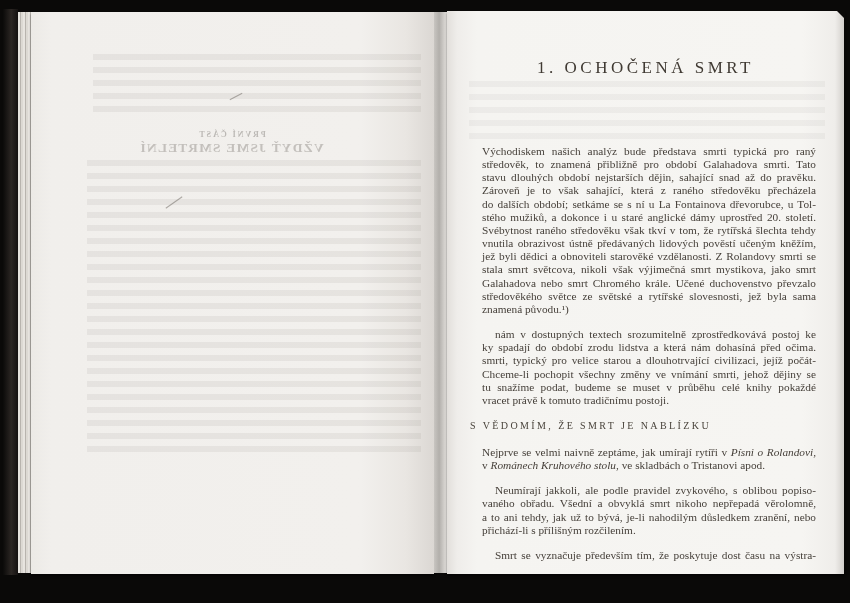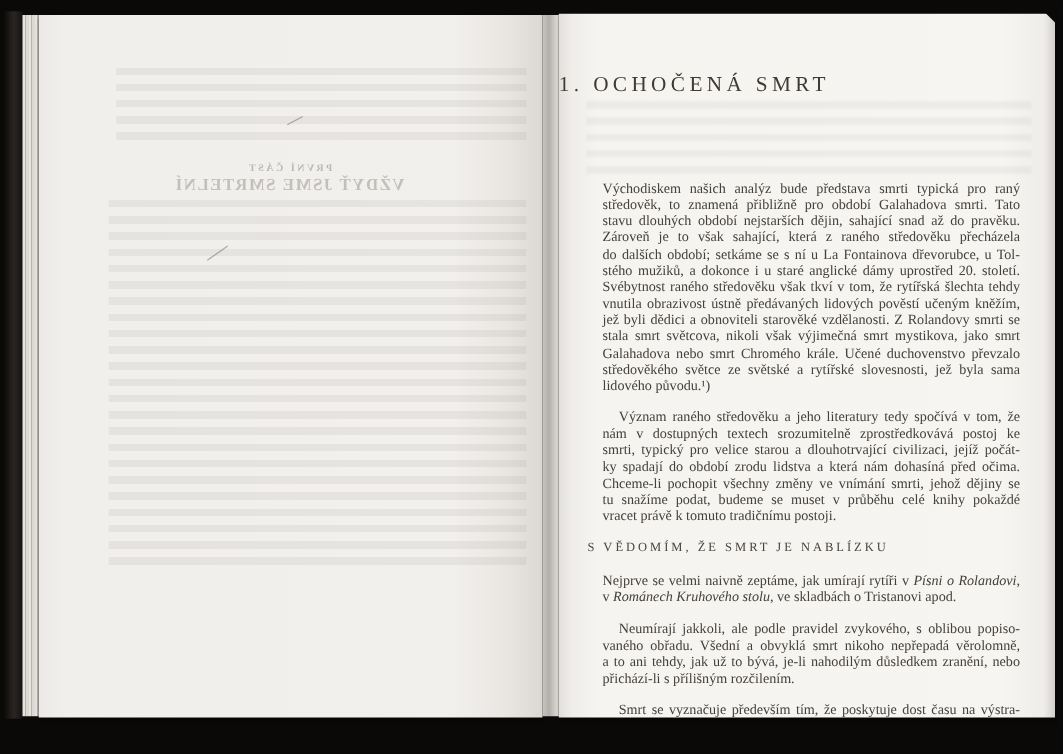--- a/index.html
+++ b/index.html
@@ -27,21 +27,21 @@
   
   .ghost-stripes{position:absolute;filter:blur(.6px);
       background:repeating-linear-gradient(180deg,rgba(128,122,115,.10) 0 6px,rgba(0,0,0,0) 6px 13px);}
   .ghost-head{position:absolute;top:118px;left:8px;width:385px;text-align:center;
               transform:scaleX(-1);line-height:1.25;filter:blur(.4px);}
   .ghost-head .gh1{font-size:8px;font-weight:bold;letter-spacing:2px;color:rgba(105,100,95,.40);}
   .ghost-head .gh2{font-size:13.5px;font-weight:bold;letter-spacing:1.2px;color:rgba(105,100,95,.34);}
   .scratch{position:absolute;background:rgba(115,110,104,.55);}
 
   
-  .chapter-title{position:absolute;top:47px;left:0;width:100%;text-align:left;
+  .chapter-title{position:absolute;top:47px;left:0;width:100%;text-align:center;
                  font-size:17px;letter-spacing:3.5px;color:#403a33;white-space:nowrap;}
   .rp-ghost{position:absolute;top:70px;left:22px;width:356px;height:58px;filter:blur(.7px);
       background:repeating-linear-gradient(180deg,rgba(128,122,115,.07) 0 6px,rgba(0,0,0,0) 6px 13px);}
   .body-text{position:absolute;top:122px;left:23px;width:358px;
              font-size:11.3px;line-height:13.15px;color:#46403a;}
   .para{margin:12px;}
   .para.indent .line:first-child{text-indent:13px;}
   .line{white-space:normal;}
   .jline{text-align:justify;text-align-last:justify;}
   .section-heading{margin-top:11px;margin-bottom:14px;text-align:left;
@@ -80,27 +80,26 @@
           <div class="line jline"><span>stavu dlouhých období nejstarších dějin, sahající snad až do pravěku.</span></div>
           <div class="line jline"><span>Zároveň je to však sahající, která z raného středověku přecházela</span></div>
           <div class="line jline"><span>do dalších období; setkáme se s ní u La Fontainova dřevorubce, u Tol-</span></div>
           <div class="line jline"><span>stého mužiků, a dokonce i u staré anglické dámy uprostřed 20. století.</span></div>
           <div class="line jline"><span>Svébytnost raného středověku však tkví v tom, že rytířská šlechta tehdy</span></div>
           <div class="line jline"><span>vnutila obrazivost ústně předávaných lidových pověstí učeným kněžím,</span></div>
           <div class="line jline"><span>jež byli dědici a obnoviteli starověké vzdělanosti. Z Rolandovy smrti se</span></div>
           <div class="line jline"><span>stala smrt světcova, nikoli však výjimečná smrt mystikova, jako smrt</span></div>
           <div class="line jline"><span>Galahadova nebo smrt Chromého krále. Učené duchovenstvo převzalo</span></div>
           <div class="line jline"><span>středověkého světce ze světské a rytířské slovesnosti, jež byla sama</span></div>
-          <div class="line"><span>lidového původu.¹)</span></div>
+          <div class="line"><span>znamená původu.¹)</span></div>
         </div>
         <div class="para indent">
-          <div class="line jline"><span>Význam raného středověku a jeho literatury tedy spočívá v tom, že</span></div>
           <div class="line jline"><span>nám v dostupných textech srozumitelně zprostředkovává postoj ke</span></div>
+          <div class="line jline"><span>ky spadají do období zrodu lidstva a která nám dohasíná před očima.</span></div>
           <div class="line jline"><span>smrti, typický pro velice starou a dlouhotrvající civilizaci, jejíž počát-</span></div>
-          <div class="line jline"><span>ky spadají do období zrodu lidstva a která nám dohasíná před očima.</span></div>
           <div class="line jline"><span>Chceme-li pochopit všechny změny ve vnímání smrti, jehož dějiny se</span></div>
           <div class="line jline"><span>tu snažíme podat, budeme se muset v průběhu celé knihy pokaždé</span></div>
           <div class="line"><span>vracet právě k tomuto tradičnímu postoji.</span></div>
         </div>
         <div class="section-heading">S VĚDOMÍM, ŽE SMRT JE NABLÍZKU</div>
         <div class="para">
           <div class="line jline"><span>Nejprve se velmi naivně zeptáme, jak umírají rytíři v </span><em>Písni o Rolandovi</em><span>,</span></div>
           <div class="line"><span>v </span><em>Románech Kruhového stolu</em><span>, ve skladbách o Tristanovi apod.</span></div>
         </div>
         <div class="para indent">

